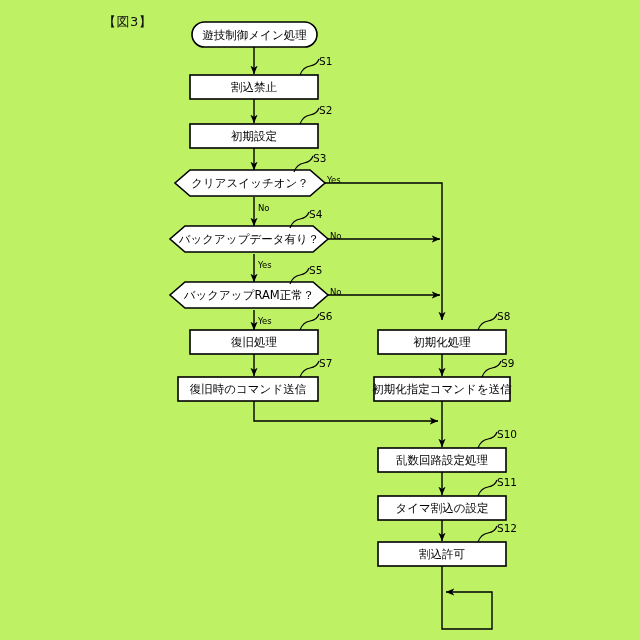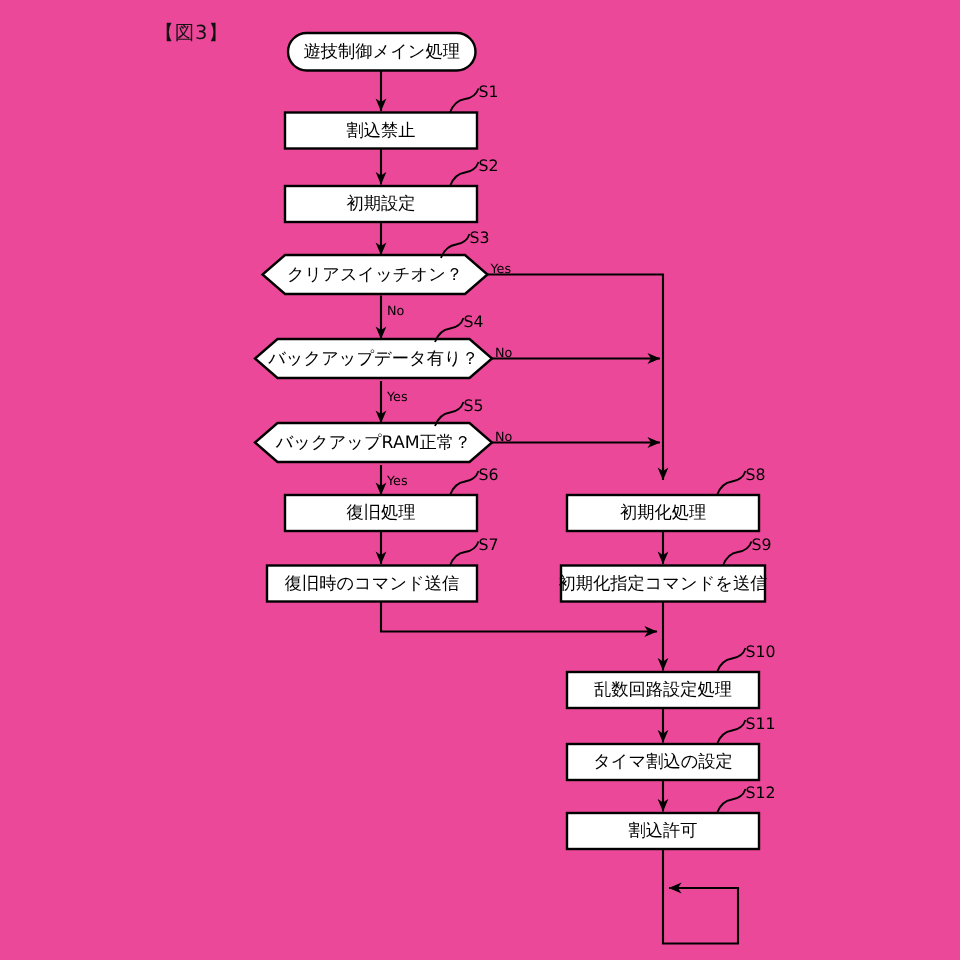--- a/index.html
+++ b/index.html
@@ -4,21 +4,21 @@
 <style>
   html, body {
     margin: 0;
     padding: 0;
     background: #ffffff;
   }
   #canvas {
     position: relative;
     width: 640px;
     height: 640px;
-    background: #ec4899;
+    background: #bef264;
     font-family: "DejaVu Sans", "Liberation Sans", sans-serif;
     overflow: hidden;
   }
   #figure-label {
     position: absolute;
     left: 103px;
     top: 13px;
     font-size: 13px;
     color: #111111;
     letter-spacing: 0.5px;

